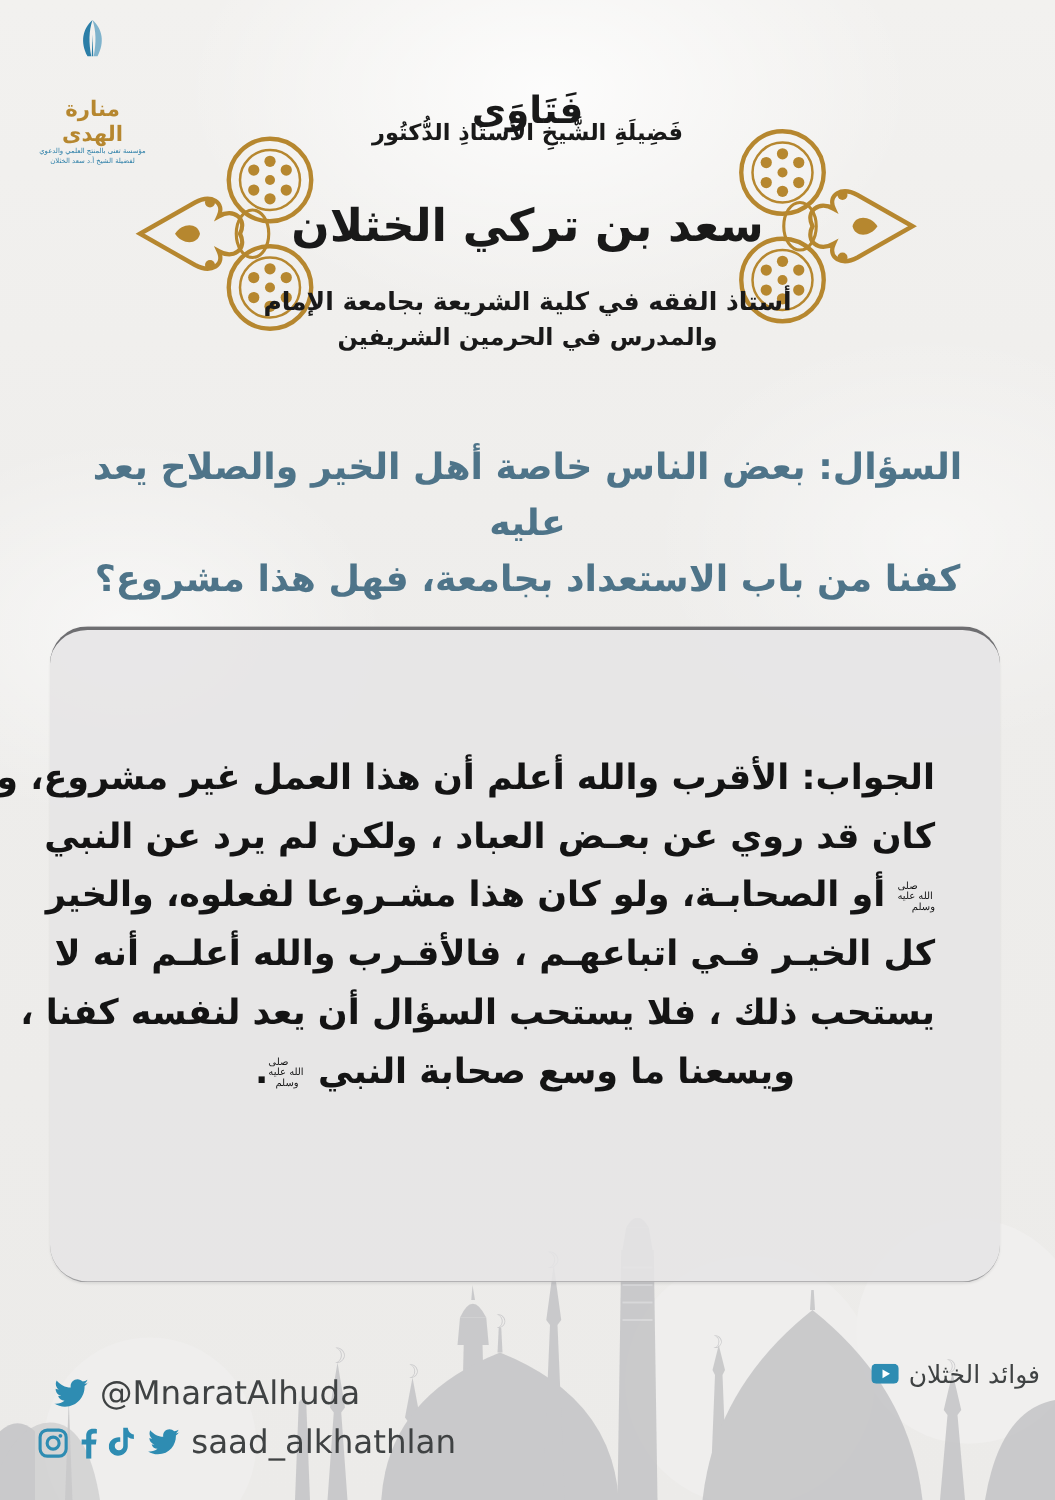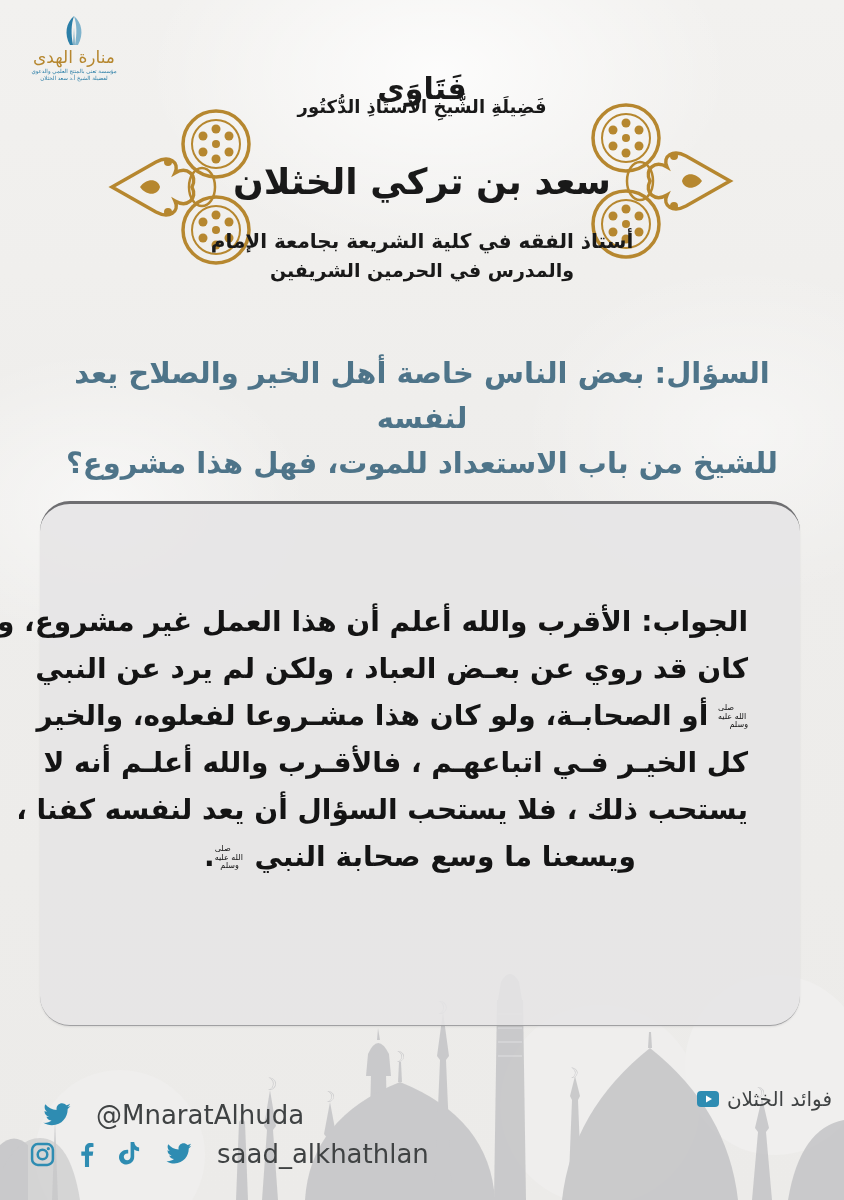--- a/index.html
+++ b/index.html
@@ -6,21 +6,21 @@
   body{width:844px;height:1200px;overflow:hidden;font-family:"DejaVu Sans",sans-serif;}
   .stage{position:relative;width:844px;height:1200px;overflow:hidden;
          background:
            radial-gradient(420px 260px at 52% 6%, rgba(255,255,255,.8), rgba(255,255,255,0) 70%),
            radial-gradient(300px 220px at 12% 42%, rgba(255,255,255,.55), rgba(255,255,255,0) 70%),
            radial-gradient(320px 240px at 88% 36%, rgba(255,255,255,.45), rgba(255,255,255,0) 70%),
            linear-gradient(180deg,#f2f1ef 0%,#eeedeb 45%,#ecebe9 100%);}
   
   .logo{position:absolute;left:26px;top:14px;width:96px;text-align:center;z-index:5;}
   .logo .emblem{display:block;margin:0 auto;}
-  .logo .lg-title{font-size:17px;font-weight:normal;color:#b6872f;line-height:1.15;}
+  .logo .lg-title{font-size:17px;font-weight:bold;color:#b6872f;line-height:1.15;margin-top:31px;}
   .logo .lg-sub{font-size:5.5px;color:#2b7ea7;line-height:1.35;direction:rtl;}
   
   .header{position:absolute;left:0;top:0;width:844px;text-align:center;z-index:4;color:#191919;}
   .kicker{position:absolute;top:46px;left:0;width:100%;font-size:30px;font-weight:bold;margin-top:25px;}
   .pretitle{position:absolute;top:96px;left:0;width:100%;font-size:18px;font-weight:bold;}
   .bigname{position:absolute;top:136px;left:0;width:100%;font-size:36px;font-weight:900;letter-spacing:0;line-height:92px;}
   .role1{position:absolute;top:229px;left:0;width:100%;font-size:20px;font-weight:bold;}
   .role2{position:absolute;top:259px;left:0;width:100%;font-size:19px;font-weight:bold;}
   .ornament{position:absolute;z-index:3;}
   .orn-left{left:106px;top:98px;}
@@ -35,21 +35,21 @@
         background:rgba(229,228,229,0.86);border-top:3px solid #6e6e71;border-bottom:1px solid #a0a0a2;
         box-shadow:0 1px 2px rgba(0,0,0,0.08);z-index:2;}
   .answer{position:absolute;top:94px;left:52px;right:52px;direction:rtl;color:#141414;
           font-size:28px;font-weight:bold;line-height:47px;}
   .aline{text-align:justify;text-align-last:justify;white-space:nowrap;}
   .aline.center{text-align:center;text-align-last:center;white-space:normal;}
   .saw{display:inline-block;width:30px;font-size:8px;font-weight:normal;line-height:1.05;
        vertical-align:middle;text-align:left;white-space:normal;}
   
   .footer-left{position:absolute;left:30px;top:1100px;z-index:6;color:#3f4243;}
-  .fl-row{display:flex;align-items:center;gap:25px;margin-bottom:9px;}
+  .fl-row{display:flex;align-items:center;gap:9px;margin-bottom:9px;}
   .fl-row .handle{font-size:26px;}
   .icon{flex:0 0 auto;display:inline-block;}
   .footer-right{position:absolute;right:12px;top:1087px;z-index:6;display:flex;flex-direction:row;
                 align-items:flex-start;gap:20px;color:#3f4243;}
   .fr-row{display:flex;align-items:center;gap:8px;}
   .fr-row .fr-text{font-size:20px;direction:rtl;}
 </style>
 </head>
 <body>
 
@@ -188,22 +188,22 @@
 
   <div class="header">
     <div class="kicker">فَتَاوَى</div>
     <div class="pretitle">فَضِيلَةِ الشَّيخِ الأُستَاذِ الدُّكتُور</div>
     <div class="bigname">سعد بن تركي الخثلان</div>
     <div class="role1">أستاذ الفقه في كلية الشريعة بجامعة الإمام</div>
     <div class="role2">والمدرس في الحرمين الشريفين</div>
   </div>
 
   <div class="question">
-    <div>السؤال: بعض الناس خاصة أهل الخير والصلاح يعد لنفسه</div>
-    <div>للشيخ من باب الاستعداد للموت، فهل هذا مشروع؟</div>
+    <div>السؤال: بعض الناس خاصة أهل الخير والصلاح يعد عليه</div>
+    <div>كفنا من باب الاستعداد بجامعة، فهل هذا مشروع؟</div>
   </div>
 
   <div class="card">
     <div class="answer">
       <div class="aline">الجواب: الأقرب والله أعلم أن هذا العمل غير مشروع، وإن</div>
       <div class="aline">كان قد روي عن بعـض العباد ، ولكن لم يرد عن النبي</div>
       <div class="aline"><span class="saw">صلى الله عليه وسلم</span> أو الصحابـة، ولو كان هذا مشـروعا لفعلوه، والخير</div>
       <div class="aline">كل الخيـر فـي اتباعهـم ، فالأقـرب والله أعلـم أنه لا</div>
       <div class="aline">يستحب ذلك ، فلا يستحب السؤال أن يعد لنفسه كفنا ،</div>
       <div class="aline center">ويسعنا ما وسع صحابة النبي <span class="saw">صلى الله عليه وسلم</span>.</div>

